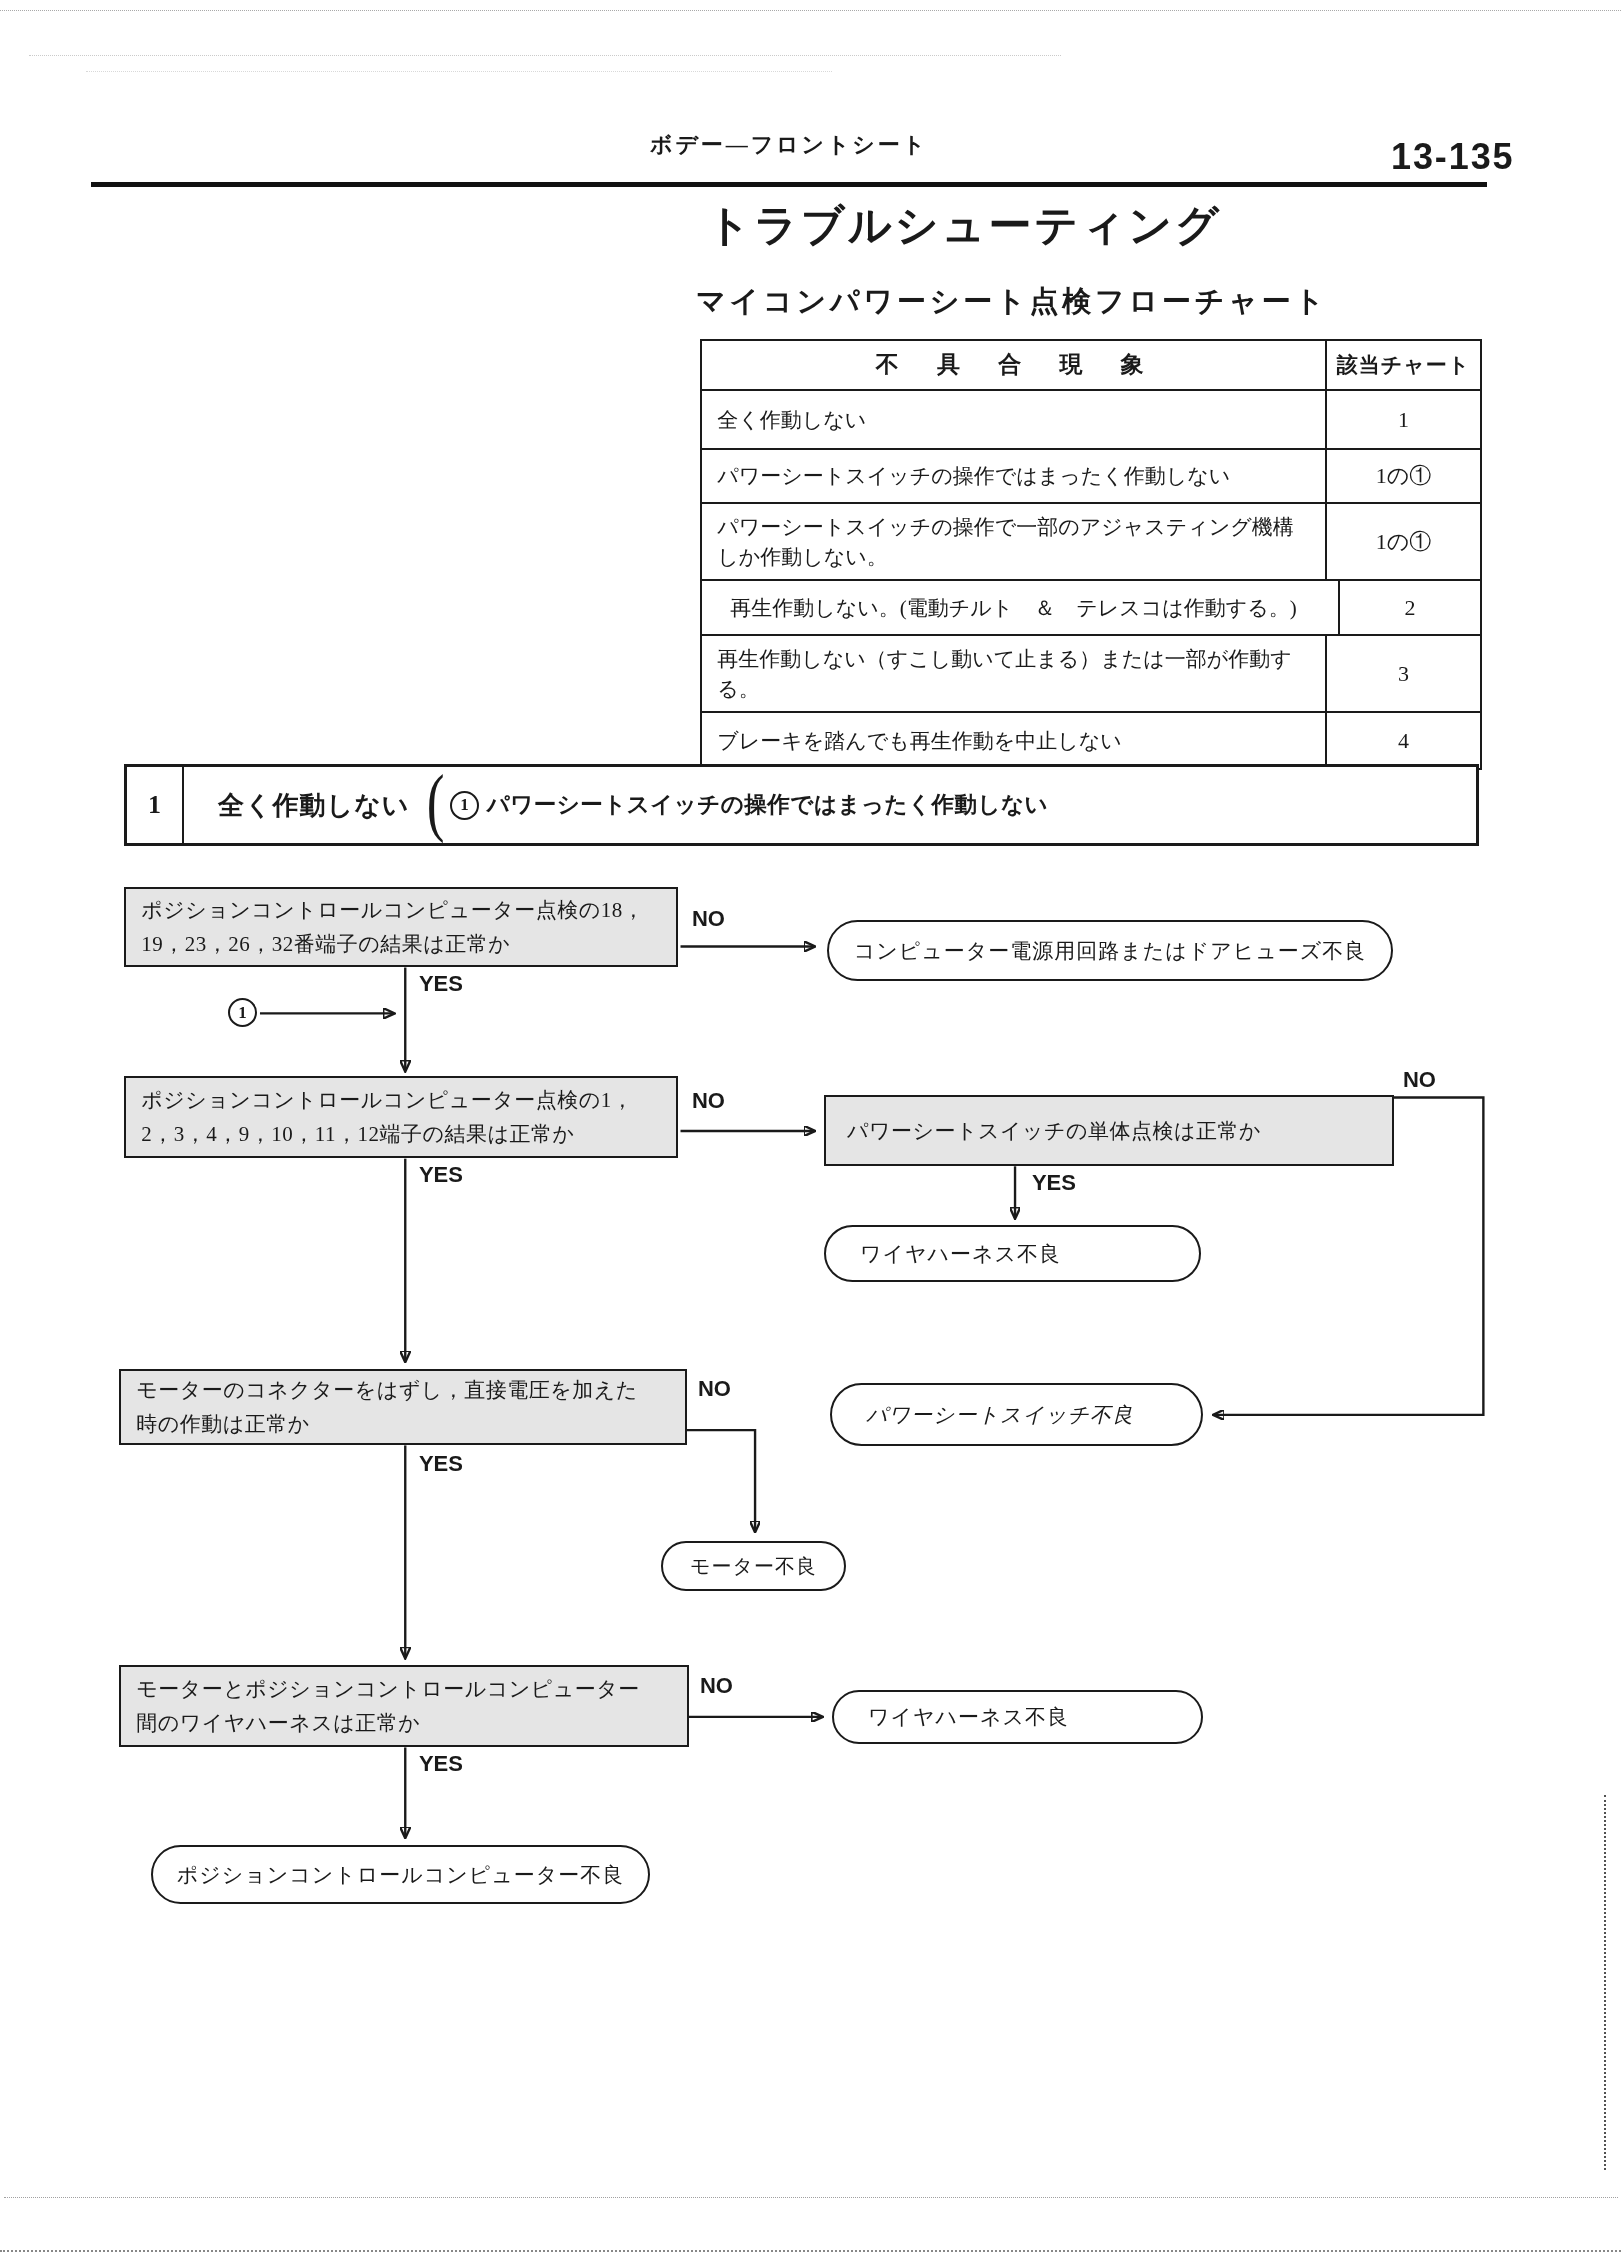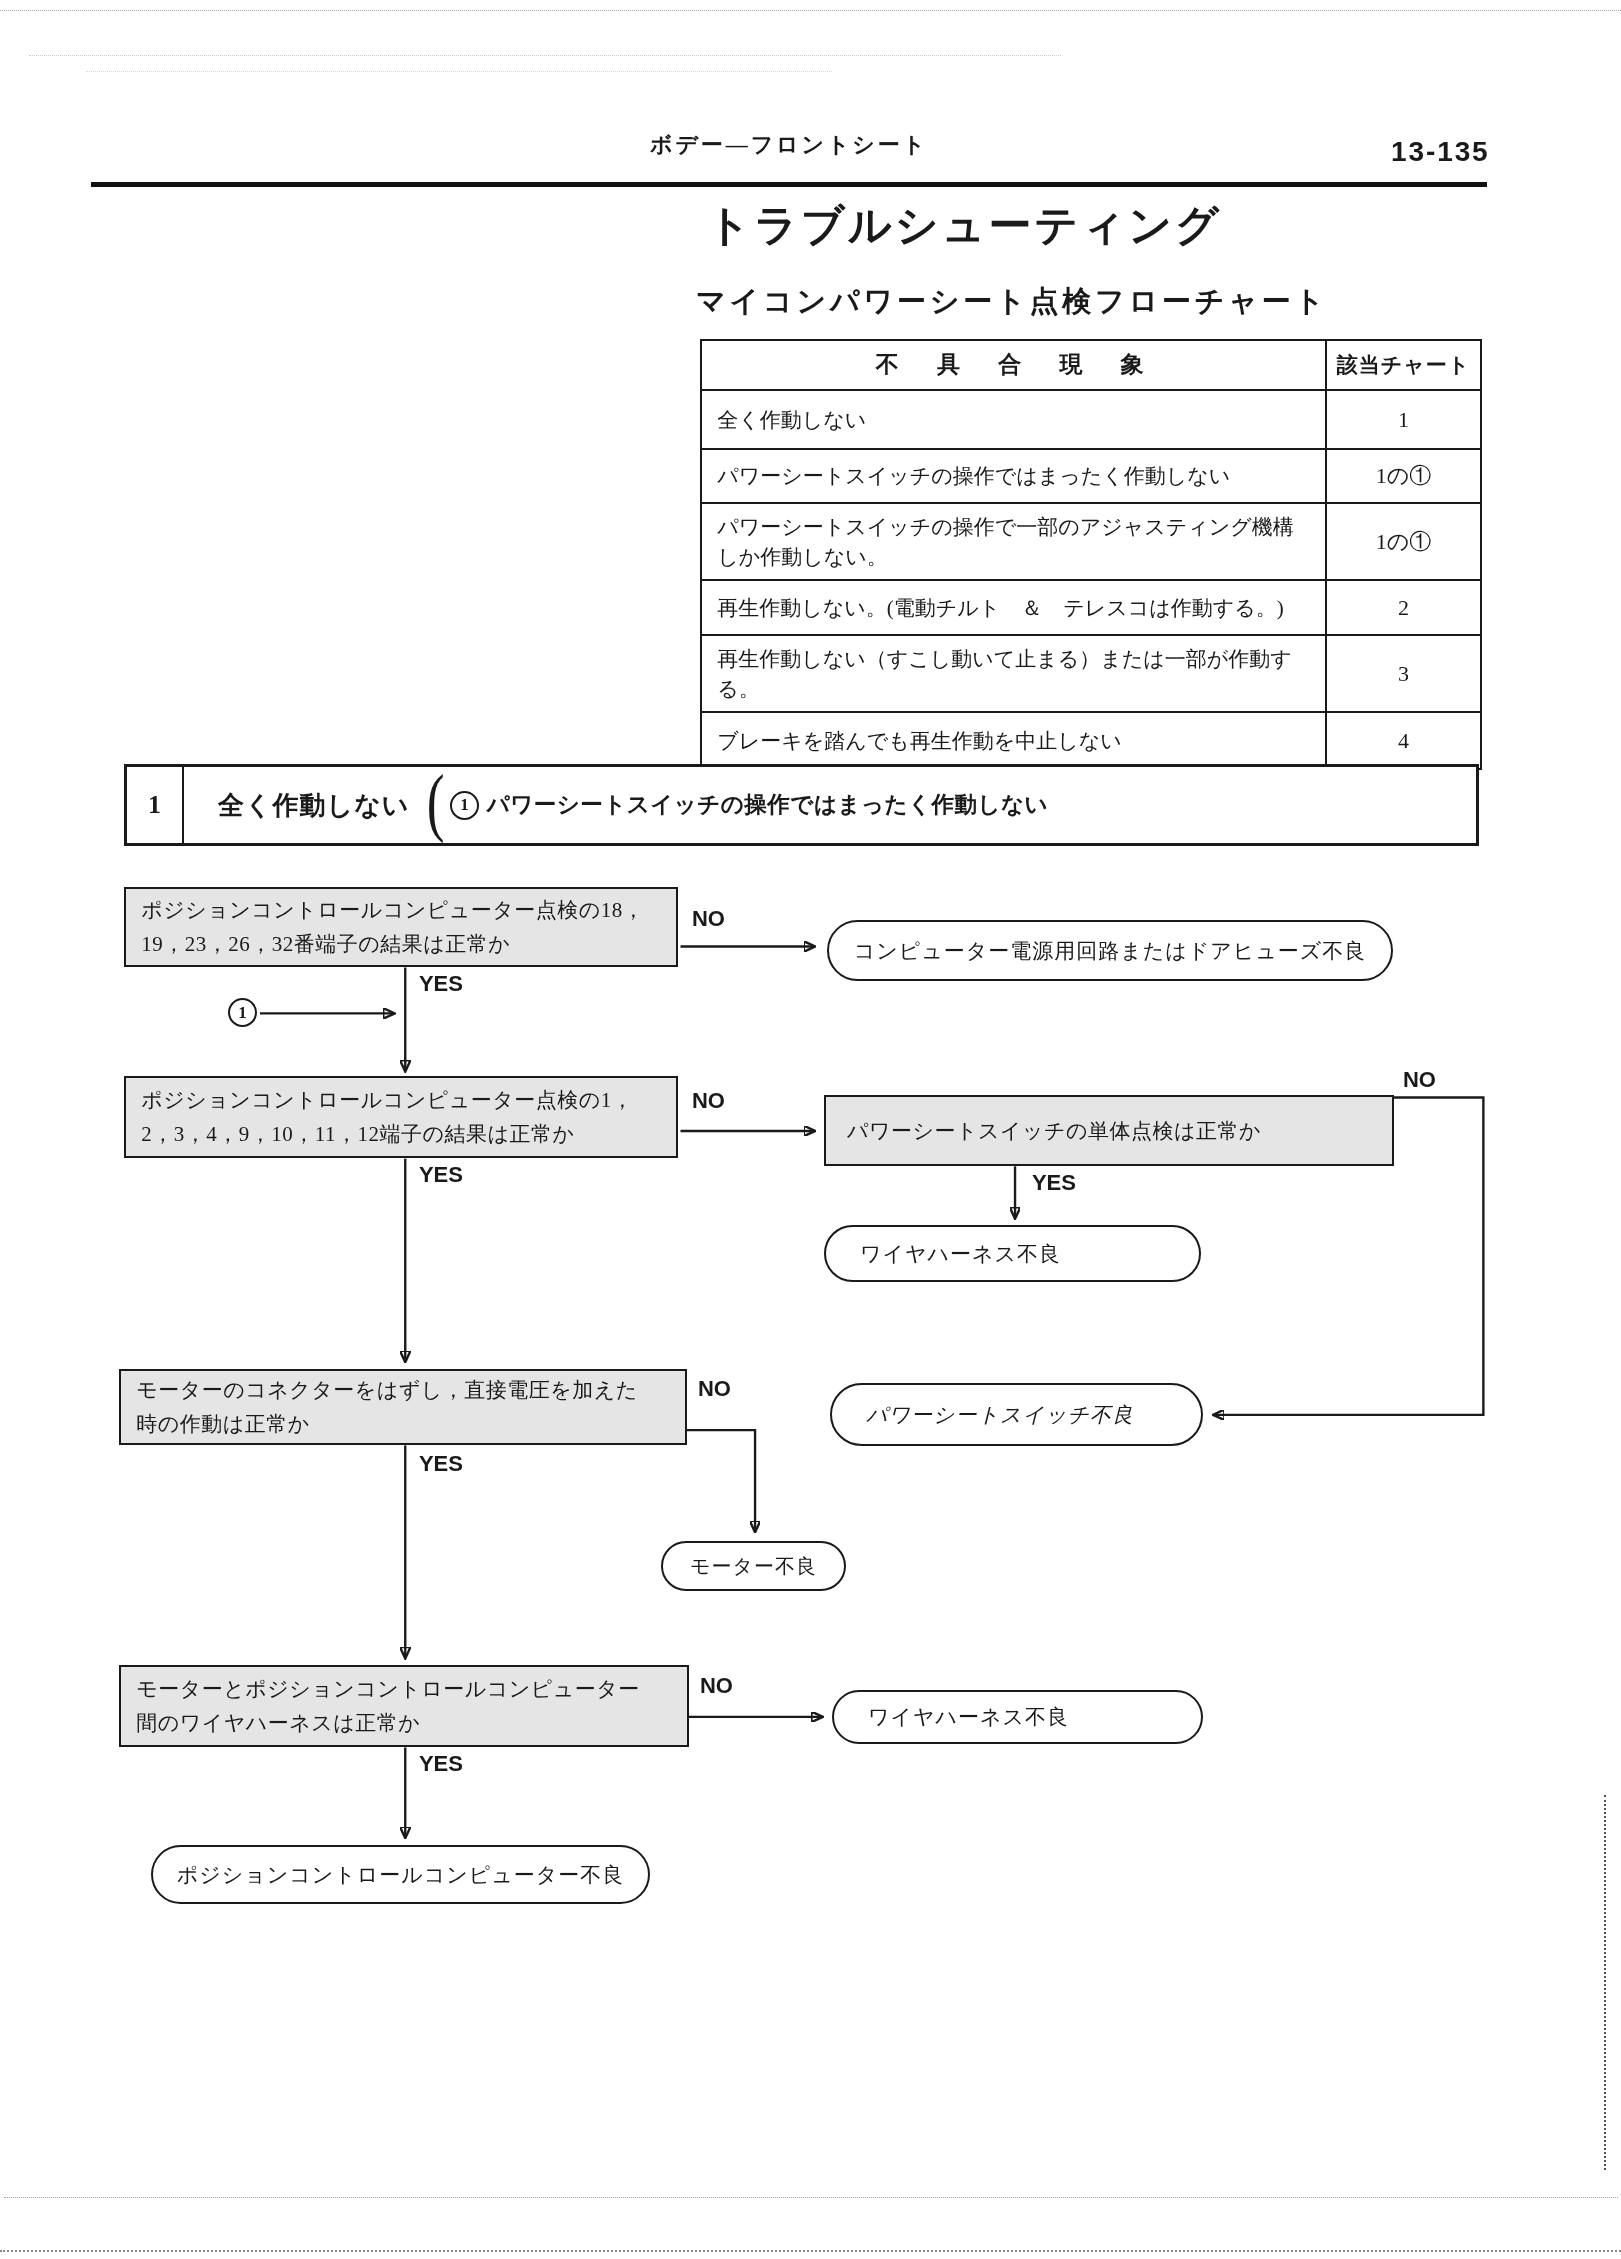--- a/index.html
+++ b/index.html
@@ -8,21 +8,21 @@
     font-family:"Liberation Serif","DejaVu Serif",serif; color:#1a1a1a;
     overflow:hidden;
   }
 
   
   .noise { position:absolute; border-top:1.9px dotted #555; }
   .noise-v { position:absolute; border-left:2.9px dotted #333; }
 
   
   .hdr-title { position:absolute; left:650px; top:130px; font-size:22px; font-weight:700; letter-spacing:2.9px; }
-  .page-num  { position:absolute; left:1391px; top:136px; font-size:28px; font-weight:700; font-family:"Liberation Sans",sans-serif; letter-spacing:1.9px; }
+  .page-num  { position:absolute; left:1391px; top:136px; font-size:36px; font-weight:700; font-family:"Liberation Sans",sans-serif; letter-spacing:1.9px; }
   .hdr-rule  { position:absolute; left:91px; top:182px; width:1396px; height:4.8px; background:#111; }
 
   .doc-title { position:absolute; left:707px; top:197px; font-size:43px; font-weight:900; letter-spacing:2.9px; }
   .doc-sub   { position:absolute; left:696px; top:274px; font-size:29px; font-weight:700; letter-spacing:3.8px;margin-top:8px; }
 
   
   .sym-table { position:absolute; left:700px; top:339px; width:782px; border:2.9px solid #1a1a1a; box-sizing:border-box; background:#fff; }
   .trow { display:flex; border-top:2.9px solid #1a1a1a; box-sizing:border-box; }
   .trow:first-child { border-top:none; }
   .c1 { width:625px; border-right:2.9px solid #1a1a1a; padding:7.6px 15.3px; font-size:21px; line-height:30px; box-sizing:border-box; display:flex; align-items:center; }
@@ -79,21 +79,21 @@
       <div class="c2">1</div>
     </div>
     <div class="trow" style="min-height:54px;">
       <div class="c1">パワーシートスイッチの操作ではまったく作動しない</div>
       <div class="c2">1の①</div>
     </div>
     <div class="trow" style="min-height:73px;">
       <div class="c1">パワーシートスイッチの操作で一部のアジャスティング機構しか作動しない。</div>
       <div class="c2">1の①</div>
     </div>
-    <div class="trow" style="min-height:55px;">
+    <div class="trow" style="min-height:55px;padding-left:13px;">
       <div class="c1">再生作動しない。(電動チルト　＆　テレスコは作動する。)</div>
       <div class="c2">2</div>
     </div>
     <div class="trow" style="min-height:73px;">
       <div class="c1">再生作動しない（すこし動いて止まる）または一部が作動する。</div>
       <div class="c2">3</div>
     </div>
     <div class="trow" style="min-height:57px;">
       <div class="c1">ブレーキを踏んでも再生作動を中止しない</div>
       <div class="c2">4</div>

